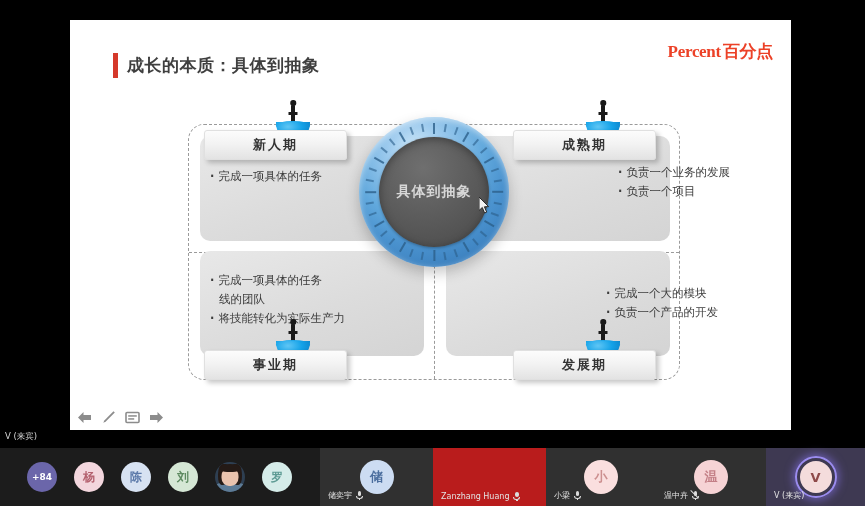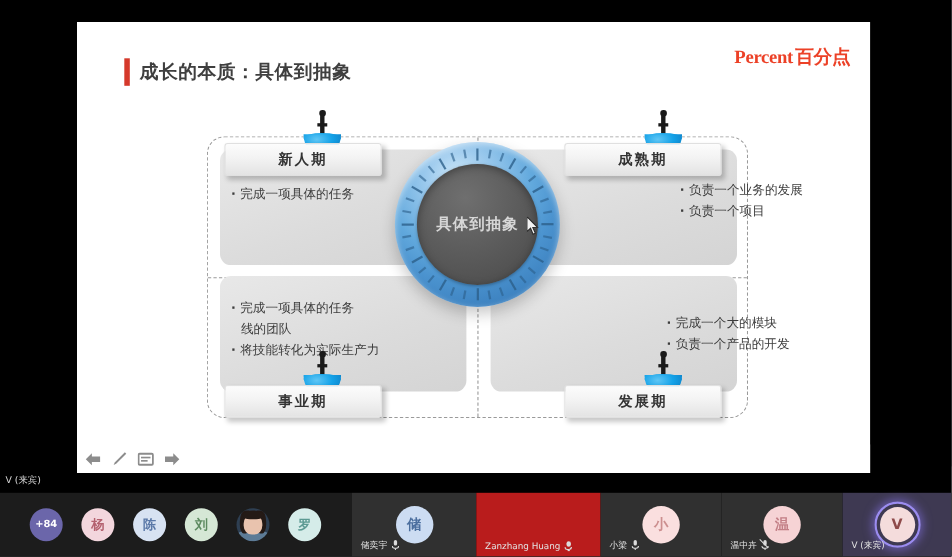--- a/index.html
+++ b/index.html
@@ -86,21 +86,21 @@
                   border-radius:0 0 18px 18px/0 0 19px 19px; }
   .person .disc { position:absolute; left:0; bottom:11px; width:34px; height:9px;
                   background:radial-gradient(ellipse at 40% 40%,#35b6f0 0%,#0f9ce4 70%,#0c88cc 100%);
                   border-radius:50%; }
   .pp1 { left:88px;  top:0px; }
   .pp2 { left:398px; top:0px; }
   .pp3 { left:88px;  top:219px; }
   .pp4 { left:398px; top:219px; }
 
   
-  #dial { position:absolute; left:171px; top:24px; width:150px; height:150px; }
+  #dial { position:absolute; left:171px; top:12px; width:150px; height:150px; }
   #dial .ring {
     position:absolute; inset:0; border-radius:50%;
     background:
       radial-gradient(circle at 38% 22%, #cfe8f8 0%, #9ecbee 18%, #62a9dd 45%, #4b93cf 62%, #3d82c0 80%, #6fb0dd 100%);
     box-shadow:0 6px 14px rgba(0,0,0,.22), inset 0 2px 6px rgba(255,255,255,.55);
   }
   #dial .inner {
     position:absolute; left:20px; top:20px; width:110px; height:110px; border-radius:50%;
     background:radial-gradient(circle at 40% 28%, #6f6f6f 0%, #5d5d5d 45%, #505050 80%, #484848 100%);
     box-shadow:inset 0 2px 8px rgba(0,0,0,.35), 0 1px 3px rgba(0,0,0,.3);

